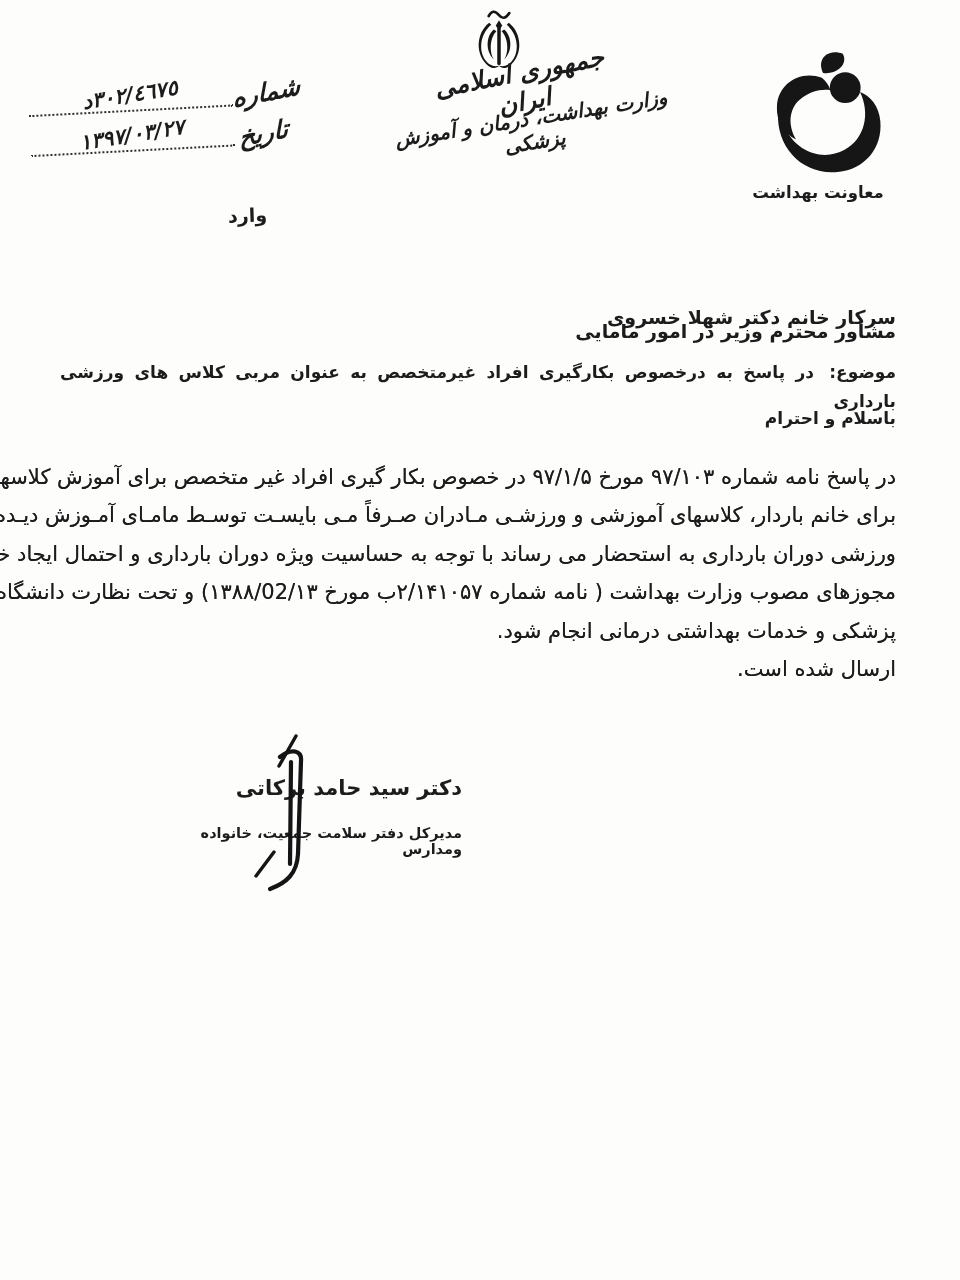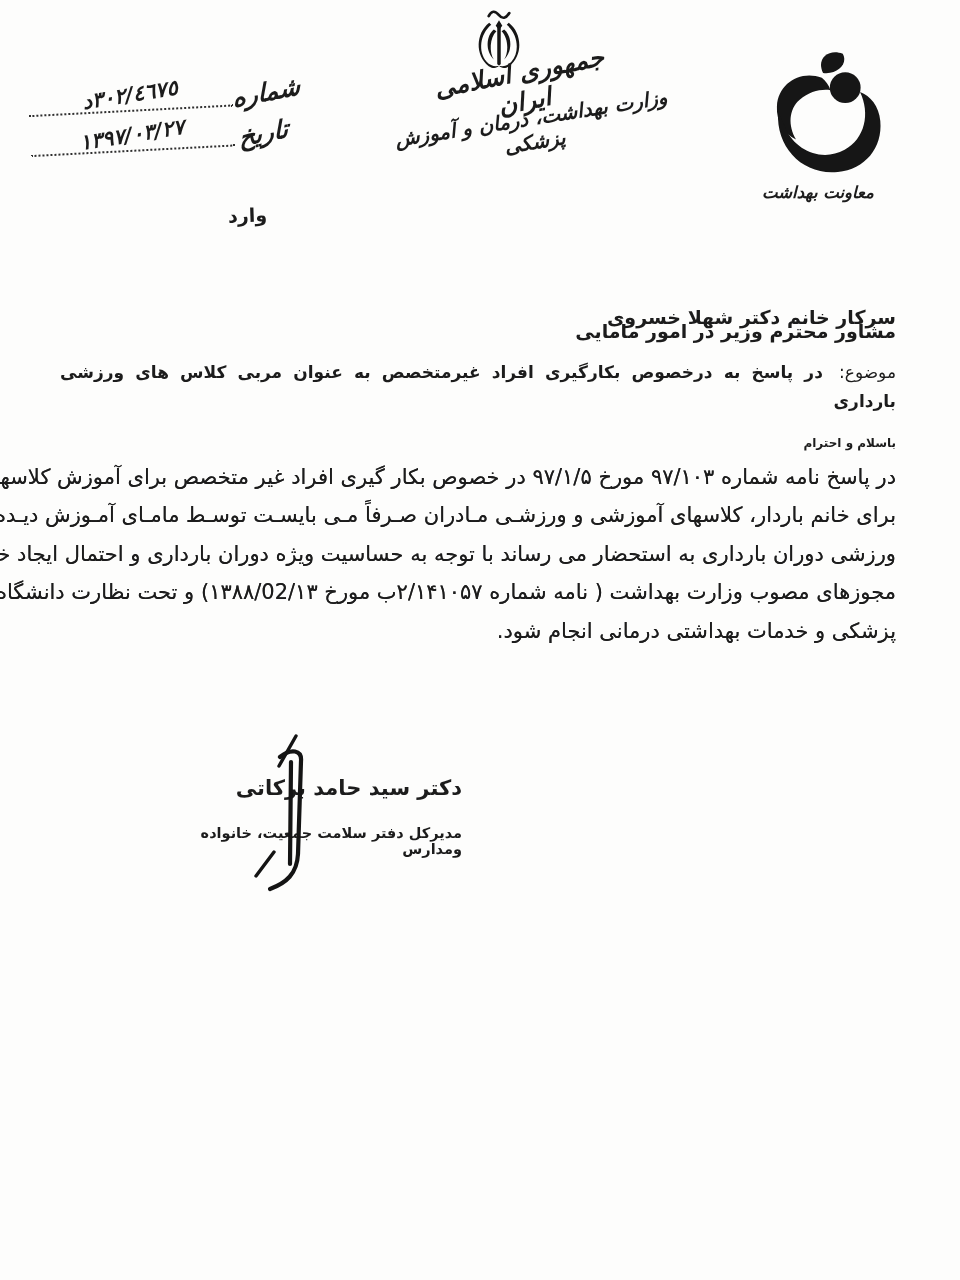--- a/index.html
+++ b/index.html
@@ -54,41 +54,41 @@
     direction:rtl;text-align:center;
     font-weight:bold;font-style:italic;font-size:20px;
     transform:rotate(-9deg);
     letter-spacing:.5px;
   }
   
   .health-logo{position:absolute;left:766px;top:52px;}
   .logo-caption{
     position:absolute;left:748px;top:183px;width:140px;
     direction:rtl;text-align:center;
-    font-weight:bold;font-size:16.5px;font-style:italic;
+    font-weight:bold;font-size:16.5px;
   }
   
   .recipient-name{
     position:absolute;right:64px;top:274px;
     direction:rtl;font-weight:bold;font-size:19px;margin-top:32px;
   }
   .recipient-title{
     position:absolute;right:64px;top:320px;
     direction:rtl;font-weight:bold;font-size:19px;
   }
   .subject-line{
     position:absolute;right:64px;left:60px;top:358px;
     direction:rtl;font-weight:bold;font-size:17px;line-height:1.7;
     text-align:justify;text-align-last:justify;
   }
-  .subject-label{font-weight:400;padding-left:5px;}
+  .subject-label{font-weight:700;padding-left:5px;}
   
   .salutation{
-    position:absolute;right:64px;top:436px;
-    direction:rtl;font-weight:bold;font-size:12px;
+    position:absolute;right:64px;top:408px;
+    direction:rtl;font-weight:bold;font-size:17px;
   }
   .body-block{
     position:absolute;right:64px;left:58px;top:458px;
     direction:rtl;font-size:21px;font-weight:400;
     text-shadow:0 0 .4px rgba(20,20,20,.8);
   }
   .body-line{
     line-height:38.4px;height:38.4px;
     text-align:justify;text-align-last:justify;
     white-space:nowrap;
@@ -158,20 +158,21 @@
   </div>
 
   <div class="salutation">باسلام و احترام</div>
 
   <div class="body-block">
     <div class="body-line">در پاسخ نامه شماره ۹۷/۱۰۳ مورخ ۹۷/۱/۵ در خصوص بکار گیری افراد غیر متخصص برای آموزش کلاسهای</div>
     <div class="body-line">برای خانم باردار، کلاسهای آموزشی و ورزشـی مـادران صـرفاً مـی بایسـت توسـط مامـای آمـوزش دیـده بـا</div>
     <div class="body-line">ورزشی دوران بارداری به استحضار می رساند با توجه به حساسیت ویژه دوران بارداری و احتمال ایجاد خطر</div>
     <div class="body-line">مجوزهای مصوب وزارت بهداشت ( نامه شماره ۲/۱۴۱۰۵۷ب مورخ ۱۳۸۸/02/۱۳) و تحت نظارت دانشگاه علـوم</div>
     <div class="body-line para-end">پزشکی و خدمات بهداشتی درمانی انجام شود.</div>
+    <div class="body-line para-end">ارسال شده است.</div>
   </div>
 
   <div class="sig-block">
     <div class="sig-name">دکتر سید حامد برکاتی</div>
     <div class="sig-title">مدیرکل دفتر سلامت جمعیت، خانواده ومدارس</div>
   </div>
   <div class="sig-scribble">
     <svg width="96" height="182" viewBox="0 0 96 182" xmlns="http://www.w3.org/2000/svg">
       <path d="M46 10 L29 40" stroke="#141414" stroke-width="3.4" stroke-linecap="round" fill="none"></path>
       <path d="M30 31 C41 22 52 24 51 35 L48 128" stroke="#141414" stroke-width="4.2" stroke-linecap="round" fill="none"></path>

